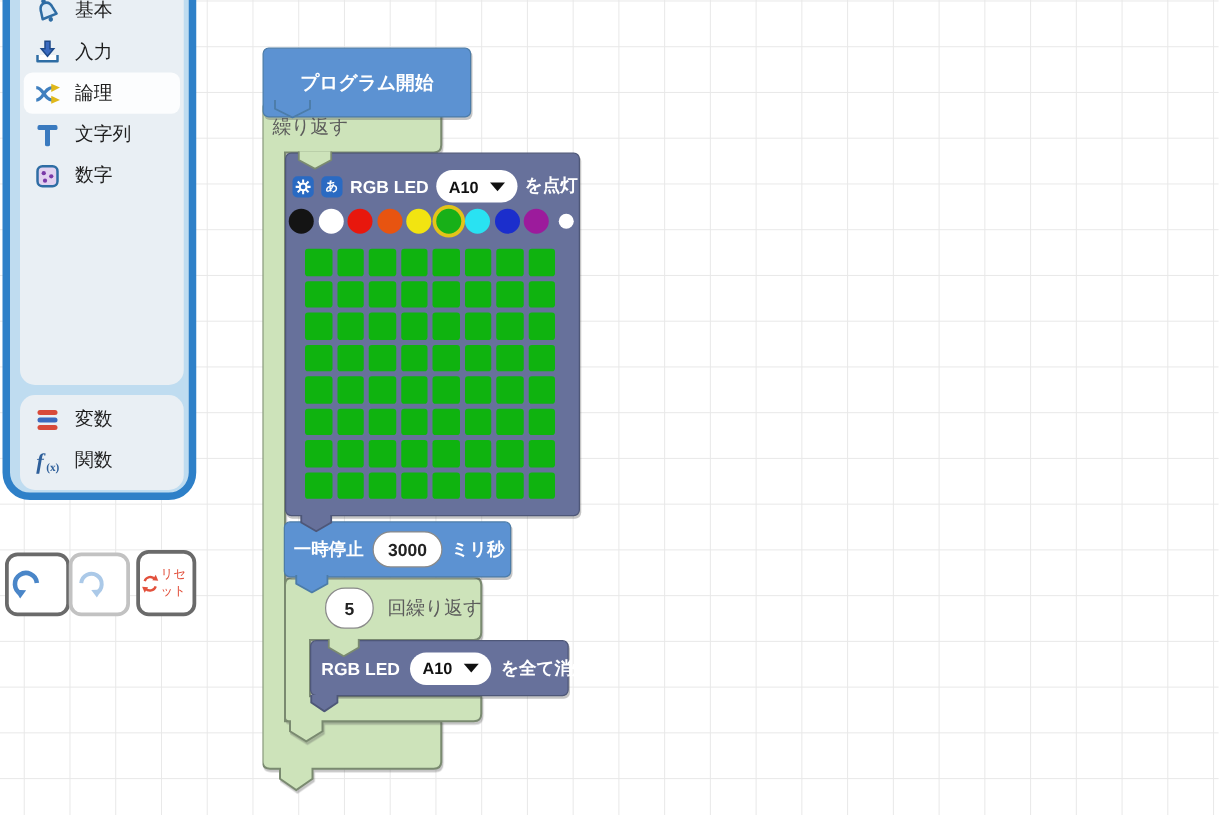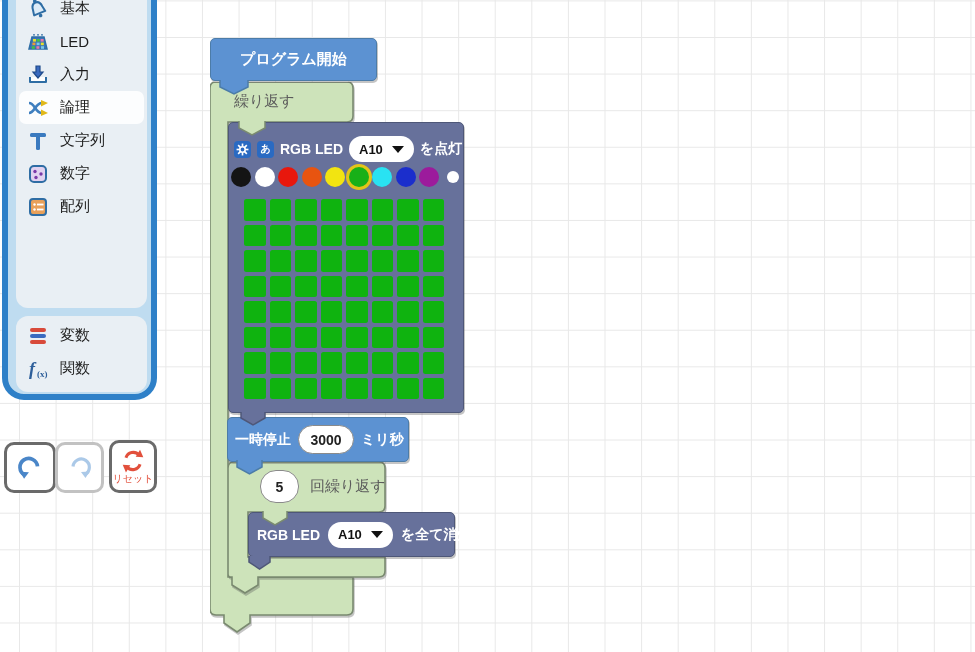--- a/index.html
+++ b/index.html
@@ -15,21 +15,21 @@
   .toolbox-card{position:absolute;left:8px;width:131px;background:#e9eff4;border-radius:12px;}
   .card-main{top:22px;height:322px;padding-top:6px;box-sizing:border-box;}
   .card-extra{top:352px;height:76px;padding-top:3px;box-sizing:border-box;}
   .cat-row{display:flex;align-items:center;height:33px;padding-left:10px;gap:10px;cursor:pointer;}
   .cat-row.hl{background:rgba(255,255,255,.85);border-radius:7px;margin:0 3px;padding-left:7px;}
   .cat-row svg{flex:0 0 24px;}
   .cat-label{font-size:15px;color:#1d1d1d;}
 
   
   .ctl-btn{position:absolute;background:#fff;box-sizing:border-box;border-radius:10px;
-    display:flex;flex-direction:column;align-items:center;justify-content:center;cursor:pointer;}
+    display:flex;flex-direction:row;align-items:center;cursor:pointer;}
   #undo-btn{left:4px;top:442px;width:52px;height:51px;border:3px solid #6a6a6a;}
   #redo-btn{left:55px;top:442px;width:49px;height:51px;border:3px solid #c2c2c2;}
   #reset-btn{left:109px;top:440px;width:48px;height:53px;border:3px solid #6a6a6a;}
   .reset-label{font-size:10px;color:#e2503c;margin-top:-2px;}
 
   
   .blk{position:absolute;box-sizing:border-box;border-radius:5px;
     box-shadow:1px 2px 0 rgba(90,90,90,.35);}
   .blk-blue{background:#5c92d2;border:1.5px solid #4c7ca8;}
   .blk-slate{background:#67719b;border:1.5px solid #4e5778;}
@@ -61,33 +61,33 @@
   .led-cell{width:21.5px;height:21.5px;border-radius:2.5px;cursor:pointer;}
 </style>
 </head>
 <body>
 
 <div id="stage">
 
   <svg class="green-svg" style="left:210px;top:82px;" width="145" height="554" viewBox="0 0 145 554">
     <path d="M6,0 H137 Q143,0 143,6 V34 Q143,40 137,40 H18 V495 H143 V527 Q143,533 137,533 H40 V541 L27,550 L14,541 V533 H6 Q0,533 0,527 V6 Q0,0 6,0 Z" fill="#cde3ba" stroke="#7a8a70" stroke-width="1.6"></path>
   </svg>
-  <div class="green-label" style="left:218px;top:92px;margin-left:16px;">繰り返す</div>
+  <div class="green-label" style="left:218px;top:92px;">繰り返す</div>
 
   <svg class="green-svg" style="left:228px;top:462px;" width="159" height="134" viewBox="0 0 159 134">
     <path d="M6,0 H151 Q157,0 157,6 V44 Q157,50 151,50 H20 V95 H157 V109 Q157,115 151,115 H30 V123 L17,131 L4,123 V115 H3 Q0,115 0,112 V6 Q0,0 6,0 Z" fill="#cde3ba" stroke="#7a8a70" stroke-width="1.6"></path>
   </svg>
   <div style="position:absolute;left:260px;top:470px;display:flex;align-items:center;gap:11px;">
     <div class="pill" style="width:37px;height:31px;">
         <span>5</span>
       </div>
     <div class="green-label" style="position:static;">回繰り返す</div>
   </div>
 
-  <div class="blk blk-blue" style="left:210px;top:38px;width:167px;height:43px;display:flex;align-items:center;justify-content:center;">
+  <div class="blk blk-blue" style="left:210px;top:38px;width:167px;height:56px;display:flex;align-items:center;justify-content:center;">
     <span class="blk-text" style="font-size:15px;">プログラム開始</span>
   </div>
 
   <div class="blk blk-slate" style="left:228px;top:122px;width:236px;height:291px;">
     <div style="position:absolute;left:5px;top:13px;display:flex;align-items:center;gap:6px;">
       <div class="mini-icon">
         <svg width="13" height="13" viewBox="0 0 24 24">
           <circle cx="12" cy="12" r="5" fill="none" stroke="#fff" stroke-width="3"></circle>
           <g stroke="#fff" stroke-width="3">
             <line x1="12" y1="1" x2="12" y2="6"></line>
@@ -234,38 +234,20 @@
         <svg width="24" height="24" viewBox="0 0 24 24">
           <g transform="rotate(-22 12 12)">
             <path d="M12 5 C9 5 7.3 7.5 7 11 L6 16.5 H18 L17 11 C16.7 7.5 15 5 12 5 Z" fill="#dcebf7" stroke="#2e6da4" stroke-width="2" stroke-linejoin="round"></path>
             <circle cx="12" cy="3.5" r="1.8" fill="#2e6da4"></circle>
             <circle cx="12" cy="19" r="1.8" fill="#2e6da4"></circle>
           </g>
         </svg>
         <span class="cat-label">基本</span>
       </div>
 
-      <div class="cat-row">
-        <svg width="24" height="24" viewBox="0 0 24 24">
-          <path d="M6 7 H18 L21 19 H3 Z" fill="#3a74b8" stroke="#2e6da4" stroke-width="1.5"></path>
-          <rect x="7" y="9" width="3" height="2.6" fill="#e8e02a"></rect>
-            <rect x="10.8" y="9" width="3" height="2.6" fill="#44c044"></rect>
-            <rect x="14.6" y="9" width="3" height="2.6" fill="#e878a8"></rect>
-          <rect x="6.4" y="12.6" width="3" height="2.6" fill="#e89a3a"></rect>
-            <rect x="10.6" y="12.6" width="3" height="2.6" fill="#7ac8e8"></rect>
-            <rect x="14.8" y="12.6" width="3" height="2.6" fill="#e8e02a"></rect>
-          <rect x="5.8" y="16.2" width="3" height="2.6" fill="#44c044"></rect>
-            <rect x="10.4" y="16.2" width="3" height="2.6" fill="#e878a8"></rect>
-            <rect x="15" y="16.2" width="3" height="2.6" fill="#7ac8e8"></rect>
-          <circle cx="8" cy="4.8" r="0.9" fill="#2e6da4"></circle>
-            <circle cx="12" cy="4.8" r="0.9" fill="#2e6da4"></circle>
-            <circle cx="16" cy="4.8" r="0.9" fill="#2e6da4"></circle>
-        </svg>
-        <span class="cat-label">LED</span>
-      </div>
 
 
       <div class="cat-row">
         <svg width="24" height="24" viewBox="0 0 24 24">
           <path d="M4 14 V19 H20 V14" fill="#fff" stroke="#2e6da4" stroke-width="2" stroke-linejoin="round"></path>
           <path d="M12 15 L7 9 H10 V3 H14 V9 H17 Z" fill="#3a6abf" stroke="#1e4a8a" stroke-width="1.2"></path>
         </svg>
         <span class="cat-label">入力</span>
       </div>
 
@@ -291,30 +273,20 @@
       <div class="cat-row">
         <svg width="24" height="24" viewBox="0 0 24 24">
           <rect x="4" y="4" width="16" height="16" rx="4" fill="#e2d2f0" stroke="#2e6da4" stroke-width="2"></rect>
           <circle cx="9" cy="9.5" r="1.7" fill="#7a3aa8"></circle>
             <circle cx="15" cy="12" r="1.7" fill="#7a3aa8"></circle>
             <circle cx="10" cy="15.5" r="1.7" fill="#7a3aa8"></circle>
         </svg>
         <span class="cat-label">数字</span>
       </div>
 
-      <div class="cat-row">
-        <svg width="24" height="24" viewBox="0 0 24 24">
-          <rect x="4" y="4" width="16" height="16" rx="3" fill="#e8a05a" stroke="#2e6da4" stroke-width="2"></rect>
-          <circle cx="8.5" cy="9.5" r="1.2" fill="#fff"></circle>
-            <rect x="11" y="8.6" width="6.5" height="1.8" fill="#fff"></rect>
-          <circle cx="8.5" cy="14.5" r="1.2" fill="#fff"></circle>
-            <rect x="11" y="13.6" width="6.5" height="1.8" fill="#fff"></rect>
-        </svg>
-        <span class="cat-label">配列</span>
-      </div>
     </div>
 
     <div class="toolbox-card card-extra">
       <div class="cat-row">
         <svg width="24" height="24" viewBox="0 0 24 24">
           <rect x="4" y="4" width="16" height="4" rx="2" fill="#d84a3a"></rect>
           <rect x="4" y="10" width="16" height="4" rx="2" fill="#3a6abf"></rect>
           <rect x="4" y="16" width="16" height="4" rx="2" fill="#d84a3a"></rect>
         </svg>
         <span class="cat-label">変数</span>

